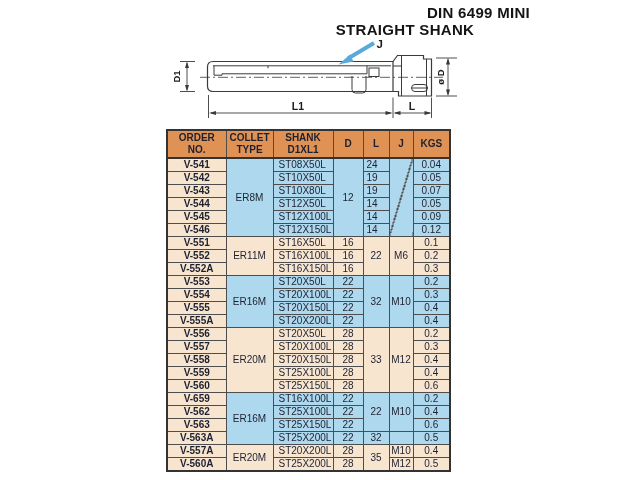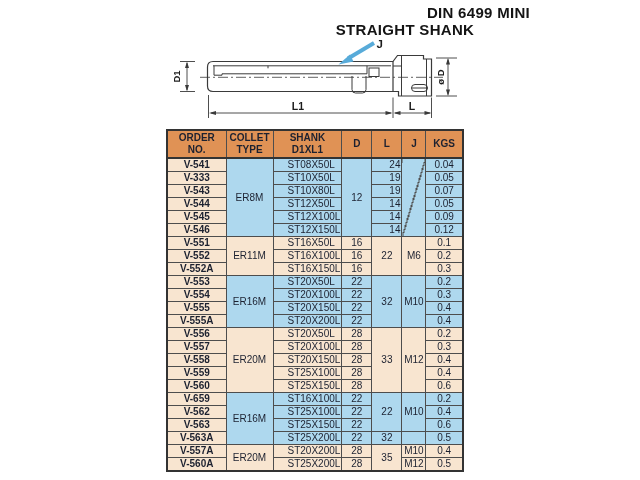--- a/index.html
+++ b/index.html
@@ -39,22 +39,22 @@
     font-size:10px;font-weight:700;line-height:12px;
     height:26px;text-align:center;white-space:pre-line;
     border-bottom:2px solid var(--c-outer);
   }
   .din-table td{
     height:12px;line-height:12px;font-size:10px;text-align:center;
   }
   td.tone-blue{background:var(--c-blue);}
   td.tone-cream{background:var(--c-cream);margin-left:32px;}
   td.cell-order{background:var(--c-cream);font-weight:700;}
-  td.cell-shank{text-align:left;padding-left:14px;}
-  td.cell-left{text-align:left;padding-left:17px;}
+  td.cell-shank{text-align:left;padding-left:5px;}
+  td.cell-left{text-align:left;padding-left:3px;}
   td.diag{
     background-image:linear-gradient(to bottom right,
       transparent calc(50% - .7px),
       var(--c-border) calc(50% - .7px),
       var(--c-border) calc(50% + .7px),
       transparent calc(50% + .7px));
   }
 </style>
 </head>
 <body>
@@ -151,21 +151,21 @@
       <tr>
         <td class="cell-order">V-541</td>
         <td class="tone-blue" rowspan="6">ER8M</td>
         <td class="tone-blue cell-shank">ST08X50L</td>
         <td class="tone-blue" rowspan="6">12</td>
         <td class="tone-blue cell-left">24</td>
         <td class="tone-blue diag" rowspan="6"></td>
         <td class="tone-blue">0.04</td>
       </tr>
       <tr>
-        <td class="cell-order">V-333</td>
+        <td class="cell-order">V-542</td>
         <td class="tone-blue cell-shank">ST10X50L</td>
         <td class="tone-blue cell-left">19</td>
         <td class="tone-blue">0.05</td>
       </tr>
       <tr>
         <td class="cell-order">V-543</td>
         <td class="tone-blue cell-shank">ST10X80L</td>
         <td class="tone-blue cell-left">19</td>
         <td class="tone-blue">0.07</td>
       </tr>

